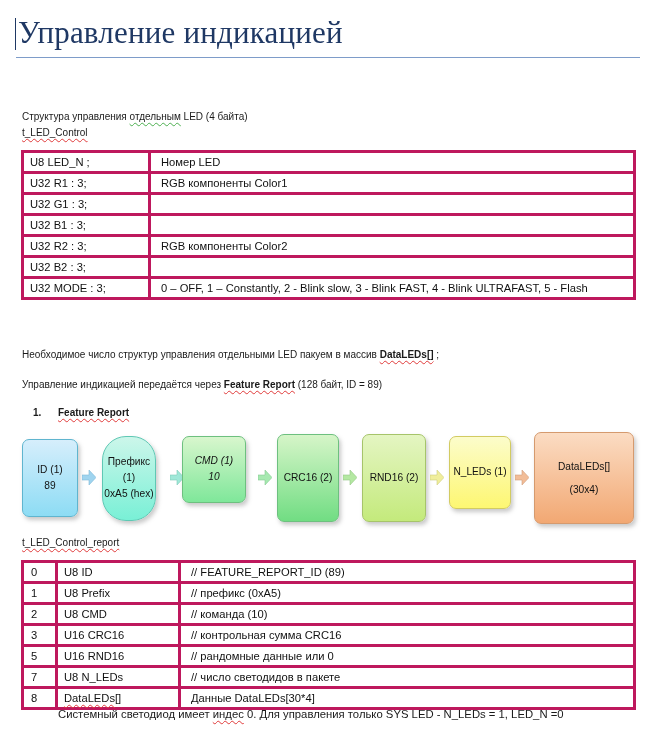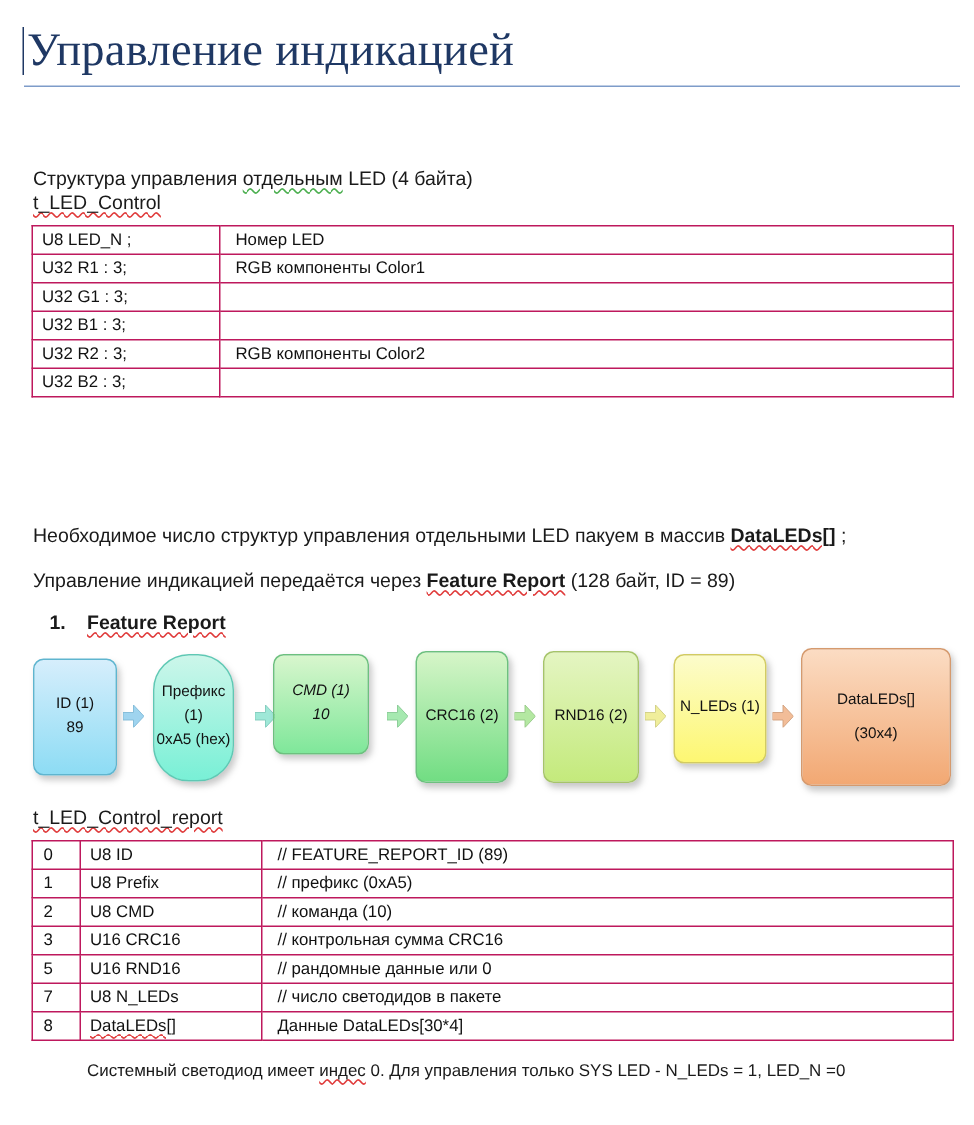--- a/index.html
+++ b/index.html
@@ -46,21 +46,21 @@
   .title-rule {
     height: 1px;
     background: #7e9cc9;
     width: 624px;
     margin-top: 1px;
   }
 
   
   .para {
     position: absolute;
-    font-size: 13px;
+    font-size: 10px;
     line-height: 1.35;
     color: #1a1a1a;
     white-space: nowrap;
   }
   .u-green {
     text-decoration: underline;
     text-decoration-color: #4caf50;
     text-decoration-style: wavy;
     text-decoration-thickness: 1px;
     text-underline-offset: 2px;
@@ -76,21 +76,21 @@
 
   
   table.doc-table {
     position: absolute;
     border-collapse: collapse;
     font-size: 11.2px;
     color: #111;
     background: #fff;
   }
   table.doc-table td {
-    border: 1px solid #be185d;
+    border: 3px solid #be185d;
     padding: 2px 6px 3px 6px;
     height: 13px;
     vertical-align: middle;
     white-space: nowrap;
   }
   table.doc-table td.c-narrow { width: 18px; text-align: left; padding-left: 7px;}
   table.doc-table td.c-mid    { width: 112px; }
   table.doc-table td.c-mid2   { width: 108px; }
   table.doc-table td.pad-in   { padding-left: 10px; }
 
@@ -171,20 +171,24 @@
       <td class="pad-in"></td>
     </tr>
     <tr>
       <td class="c-mid">U32 R2 : 3;</td>
       <td class="pad-in">RGB компоненты  Color2</td>
     </tr>
     <tr>
       <td class="c-mid">U32 B2 : 3;</td>
       <td class="pad-in"></td>
     </tr>
+    <tr>
+      <td class="c-mid">U32 MODE : 3;</td>
+      <td class="pad-in">0 – OFF, 1 – Constantly, 2 - Blink slow, 3 - Blink FAST, 4 - Blink ULTRAFAST, 5 - Flash</td>
+    </tr>
   </tbody>
 </table>
 
 <div class="para" style="left:22px; top:348px;">
   <span>Необходимое число структур управления отдельными LED пакуем в массив </span><span class="bold u-red">DataLEDs[]</span><span> ;</span>
 </div>
 
 <div class="para" style="left:22px; top:378px;">
   <span>Управление индикацией передаётся через  </span><span class="bold u-red">Feature Report</span><span> (128 байт, ID = 89)</span>
 </div>

